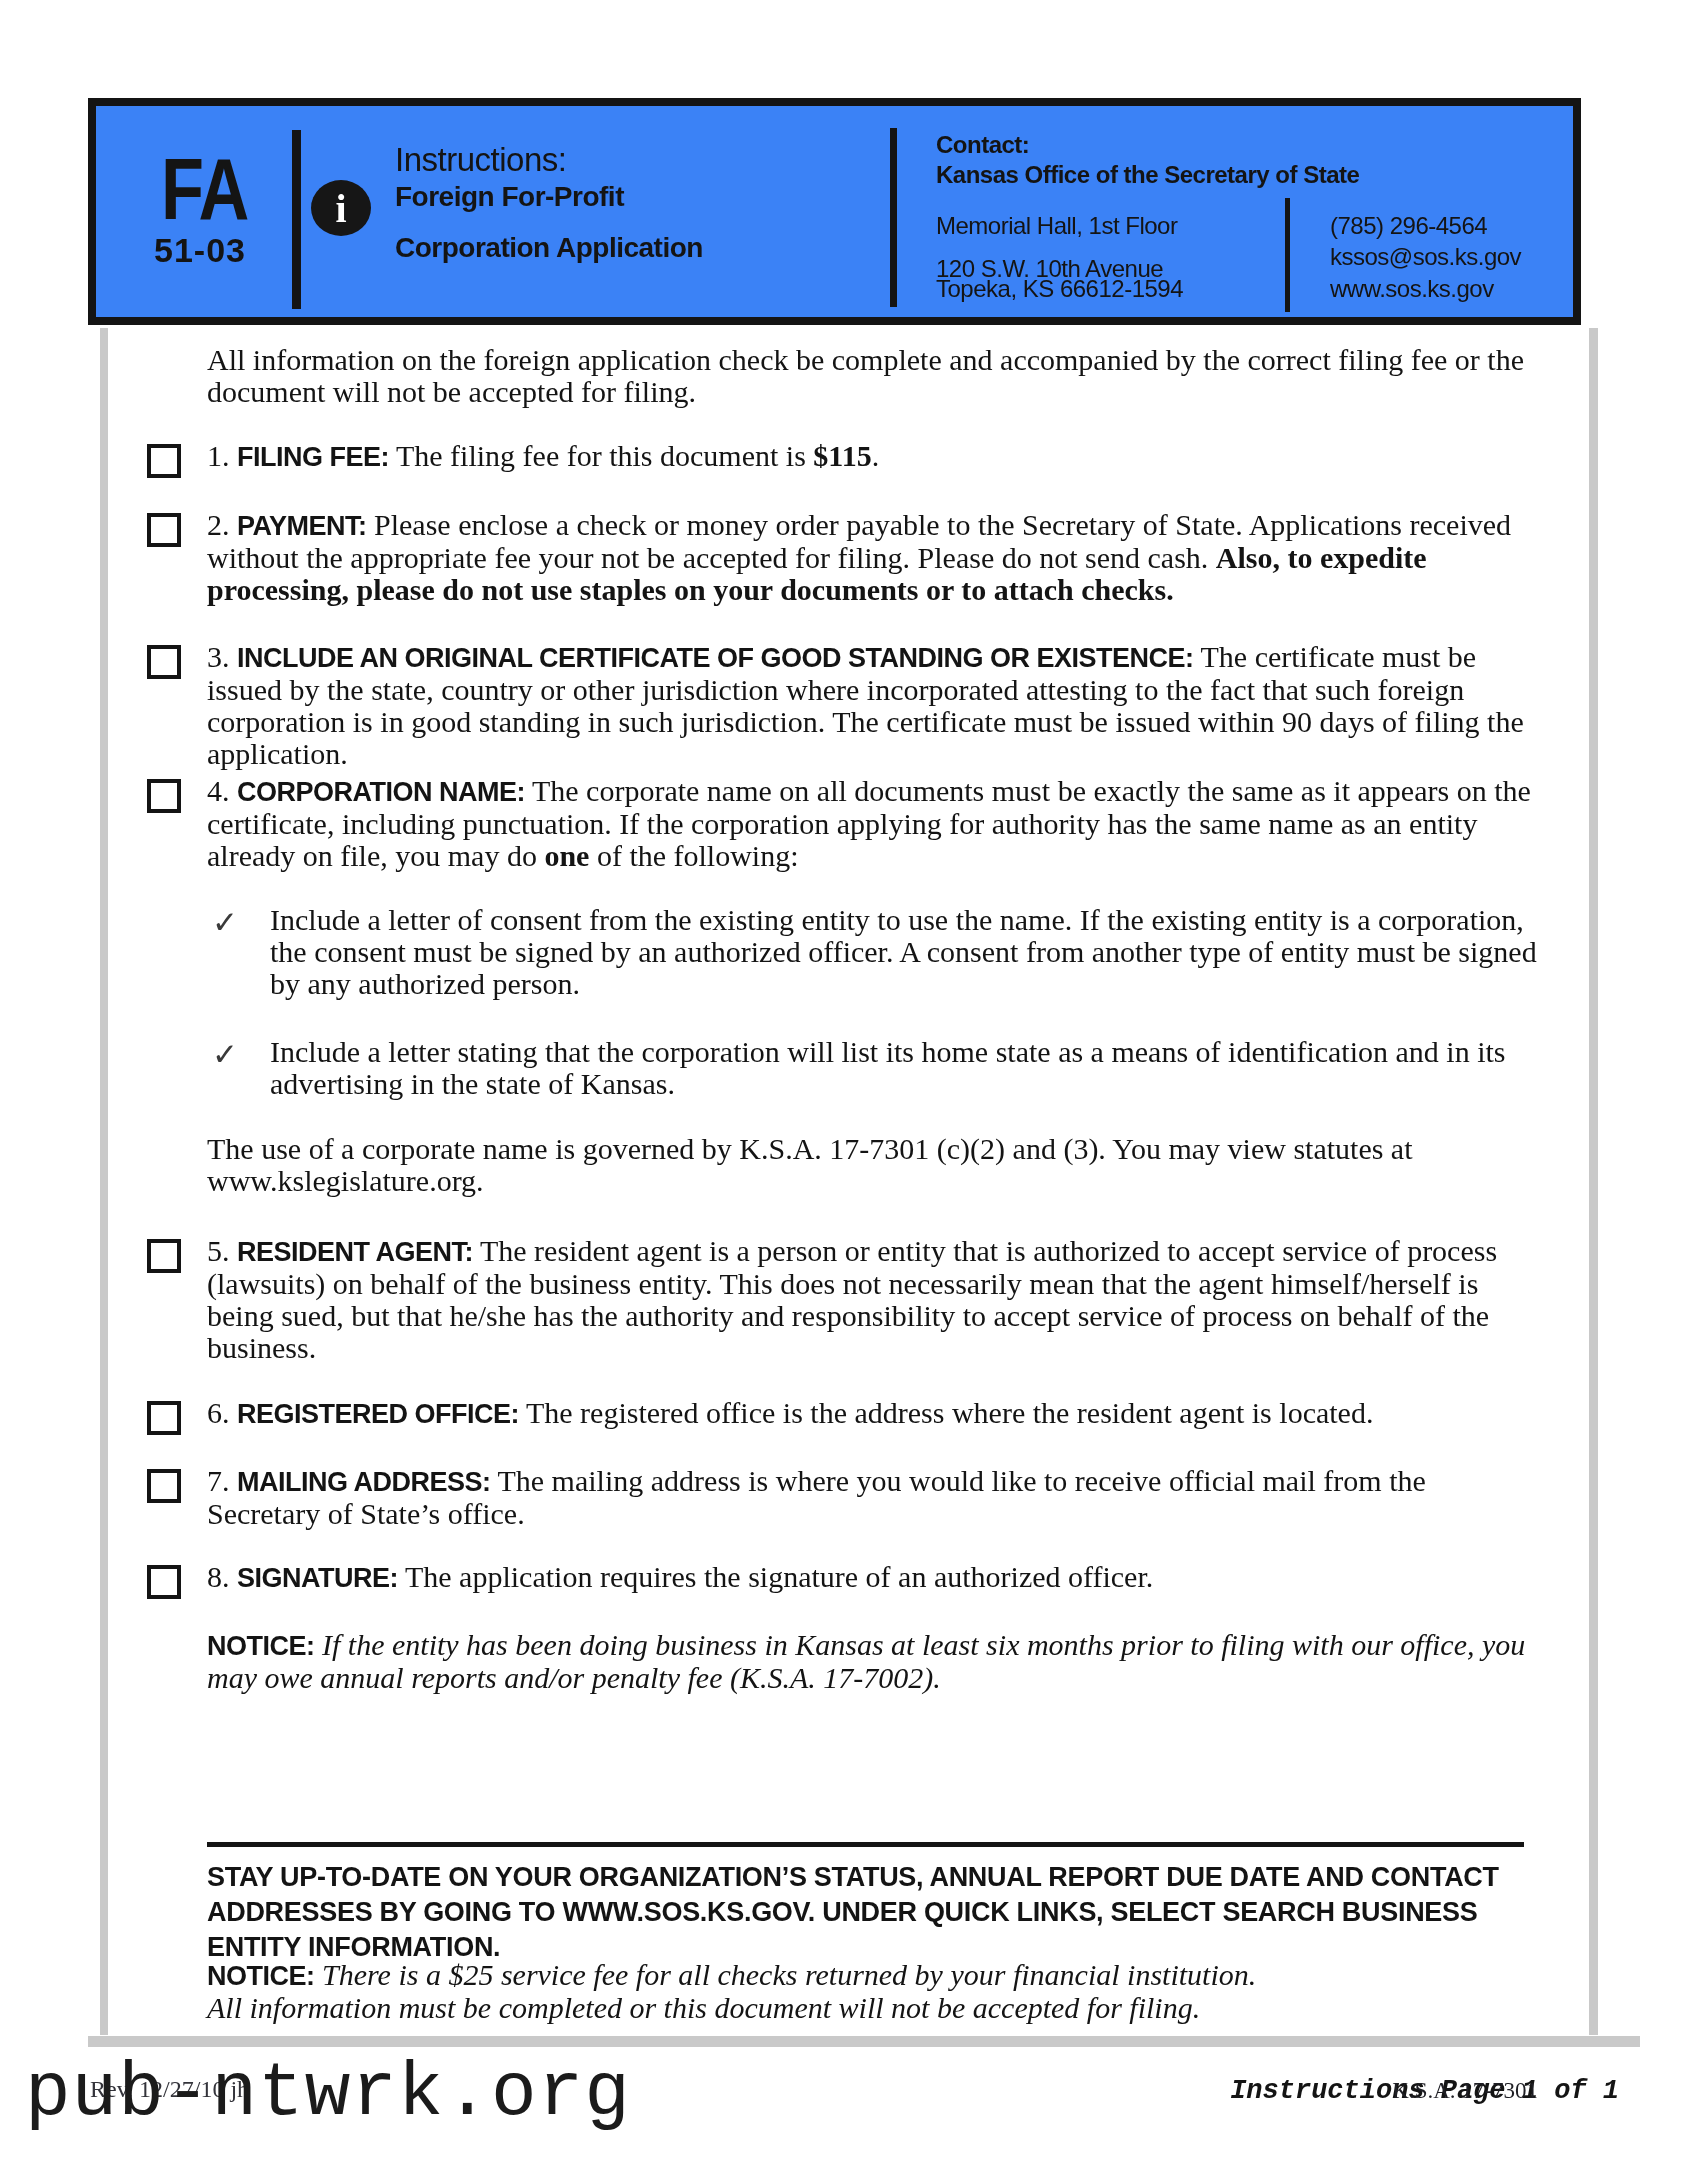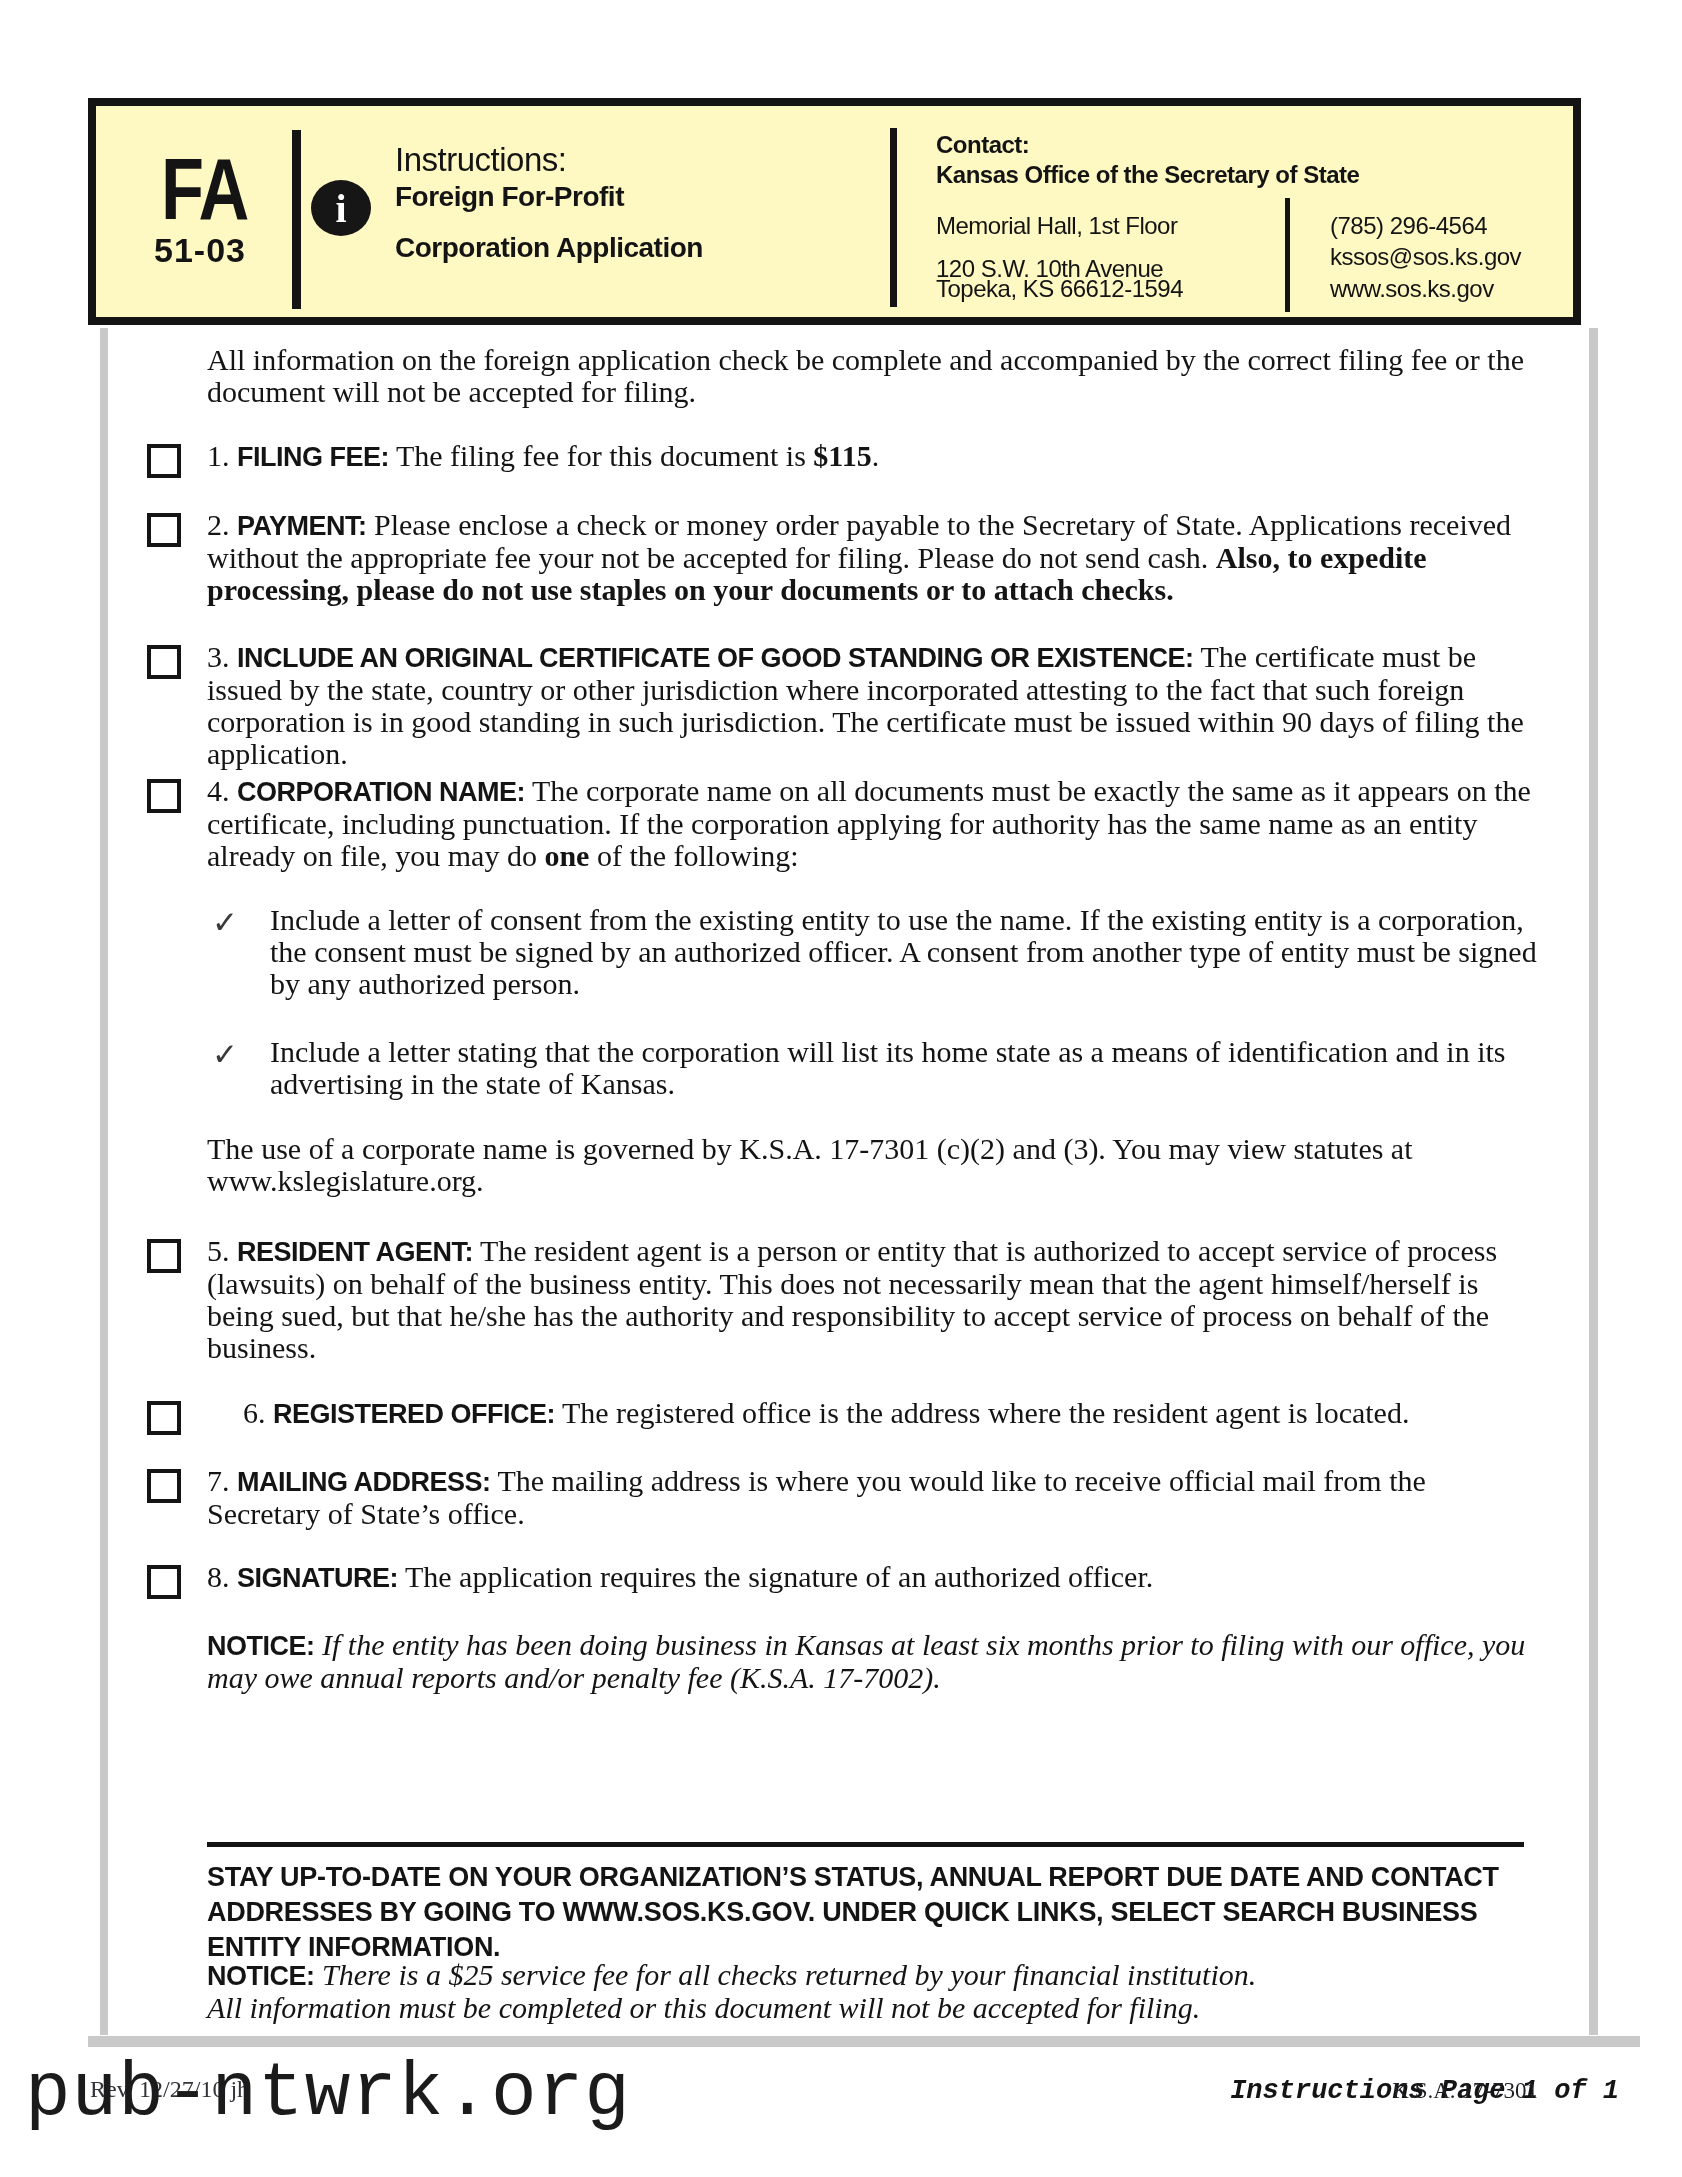--- a/index.html
+++ b/index.html
@@ -1,20 +1,20 @@
 <!DOCTYPE html>
 <html><head>
 <meta charset="utf-8">
 <style>
   html,body{margin:0;padding:0;background:#ffffff;}
   .page{position:relative;width:1683px;height:2177px;background:#ffffff;color:#141414;overflow:hidden;}
   .abs{position:absolute;}
 
   
-  .hbox{position:absolute;left:88px;top:98px;width:1477px;height:211px;border:8px solid #141414;background:#fef9c3;}
+  .hbox{position:absolute;left:88px;top:98px;width:1477px;height:211px;border:8px solid #141414;background:#3b82f6;}
   .fa{font-family:"Liberation Sans",sans-serif;font-weight:700;font-size:88px;line-height:88px;transform:scaleX(0.8);transform-origin:0 0;letter-spacing:-2px;}
   .fanum{font-family:"Liberation Sans",sans-serif;font-weight:700;font-size:34px;line-height:34px;letter-spacing:1px;}
   .vline{position:absolute;background:#141414;}
   .info-icon{position:absolute;width:60px;height:56px;border-radius:50%;background:#161616;color:#ffffff;display:flex;align-items:center;justify-content:center;font-family:"Liberation Serif",serif;font-weight:700;font-size:40px;}
   .kicker{font-family:"Liberation Sans",sans-serif;font-size:33px;line-height:34px;letter-spacing:-0.5px;}
   .htitle{font-family:"Liberation Sans",sans-serif;font-weight:700;font-size:28px;line-height:38px;letter-spacing:-0.5px;}
   .csans{font-family:"Liberation Sans",sans-serif;font-size:24px;line-height:30px;letter-spacing:-0.5px;}
   .csans.b{font-weight:700;}
 
   
@@ -104,21 +104,21 @@
 
   <div class="itext serif" style="top:1133px;">The use of a corporate name is governed by K.S.A. 17-7301 (c)(2) and (3).  You may view statutes at www.kslegislature.org.</div>
 
   <div class="cbx" style="left:147px;top:1239px;"></div>
   <div class="itext serif" style="top:1235px;">
     <span>5.</span>
     <span class="lbl">RESIDENT AGENT:</span><span><span> The resident agent is a person or entity that is authorized to accept service of process (lawsuits) on behalf of the business entity. This does not necessarily mean that the agent himself/herself is being sued, but that he/she has the authority and responsibility to accept service of process on behalf of the business.</span></span>
   </div>
 
   <div class="cbx" style="left:147px;top:1401px;"></div>
-  <div class="itext serif" style="top:1397px;margin-left:36px;">
+  <div class="itext serif" style="top:1397px;">
     <span>6.</span>
     <span class="lbl">REGISTERED OFFICE:</span><span><span> The registered office is the address where the resident agent is located.</span></span>
   </div>
 
   <div class="cbx" style="left:147px;top:1469px;"></div>
   <div class="itext serif" style="top:1465px;">
     <span>7.</span>
     <span class="lbl">MAILING ADDRESS:</span><span><span> The mailing address is where you would like to receive official mail from the Secretary of State’s office.</span></span>
   </div>
 

